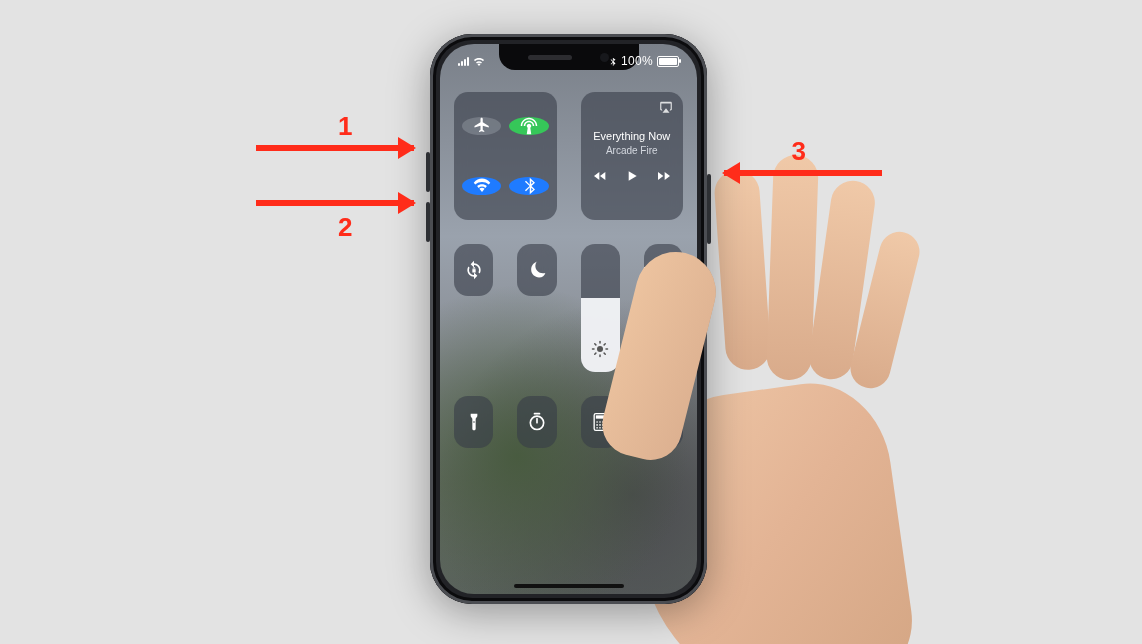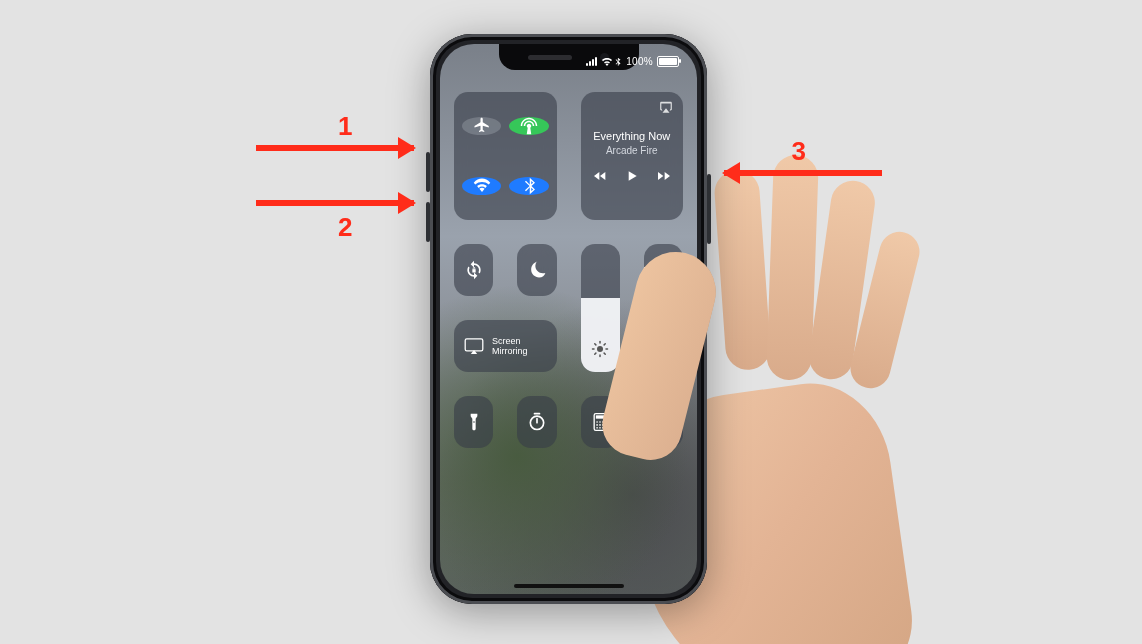--- a/index.html
+++ b/index.html
@@ -64,22 +64,22 @@
     border-radius:0 0 16px 16px;
     display:flex;align-items:center;justify-content:center;gap:28px;
   }
   .speaker{width:44px;height:5px;background:#2c2c30;border-radius:3px}
   .cam{width:9px;height:9px;border-radius:50%;background:#17181c}
   .home-ind{position:absolute;bottom:6px;left:50%;transform:translateX(-50%);
     width:110px;height:4px;border-radius:3px;background:#111}
 
   
   .status{position:absolute;top:8px;left:0;right:0;height:18px;
-    color:#fff;font-size:10px;font-weight:500;letter-spacing:.3px;
-    display:flex;justify-content:flex-end;padding:0 18px}
+    color:#fff;font-size:12px;font-weight:500;letter-spacing:.3px;
+    display:flex;justify-content:space-between;padding:0 18px}
   .status .l,.status .r{display:flex;gap:4px;align-items:center}
   .sigbars{display:inline-flex;gap:1px;align-items:flex-end}
   .sigbars i{width:2px;background:#fff;border-radius:1px}
   .sigbars i:nth-child(1){height:3px}.sigbars i:nth-child(2){height:5px}
   .sigbars i:nth-child(3){height:7px}.sigbars i:nth-child(4){height:9px}
   .wifi-ic{width:12px;height:9px}
   .batt{width:20px;height:9px;border:1px solid #fff;border-radius:2px;position:relative}
   .batt::after{content:"";position:absolute;right:-3px;top:2px;width:2px;height:4px;background:#fff;border-radius:1px}
   .batt i{position:absolute;inset:1px;background:#fff;border-radius:1px}
 
@@ -235,28 +235,20 @@
             <path d="M12 4V1L8 5l4 4V6c3.3 0 6 2.7 6 6 0 1-.3 2-.7 2.8l1.5 1.5C19.5 15 20 13.6 20 12c0-4.4-3.6-8-8-8zm0 14c-3.3 0-6-2.7-6-6 0-1 .3-2 .7-2.8L5.2 7.7C4.5 9 4 10.4 4 12c0 4.4 3.6 8 8 8v3l4-4-4-4v3zm-1.5-7V9.8c0-.8.7-1.5 1.5-1.5s1.5.7 1.5 1.5V11h.5v4h-4v-4h.5zm1 0h1V9.8c0-.3-.2-.5-.5-.5s-.5.2-.5.5V11z"></path>
           </svg>
       </div>
 
       <div class="tile dnd">
         <svg viewBox="0 0 24 24">
             <path d="M12.5 2C9 2.3 5 6 5 11.5 5 17 9.5 21 14.5 21c4 0 6.7-2.5 7.5-5.5-1 .3-2 .5-3 .5-5 0-9-4-9-9 0-1.8.6-3.5 1.5-5z"></path>
           </svg>
       </div>
 
-      <div class="tile mirror">
-        <svg viewBox="0 0 24 20">
-            <rect x="1" y="1" width="22" height="15" rx="2" fill="none" stroke="#fff" stroke-width="1.6"></rect>
-            <path d="M8 20l4-5 4 5z" fill="#fff"></path>
-          </svg>
-        <span style="white-space:pre-line">Screen
-Mirroring</span>
-      </div>
 
       <div class="slider bright">
         <div class="fill"></div>
         <span class="ic">
           <svg viewBox="0 0 24 24">
               <circle cx="12" cy="12" r="4"></circle>
               <g stroke="#555" stroke-width="2" stroke-linecap="round">
                 <line x1="12" y1="2" x2="12" y2="4"></line>
                 <line x1="12" y1="20" x2="12" y2="22"></line>
                 <line x1="2" y1="12" x2="4" y2="12"></line>

